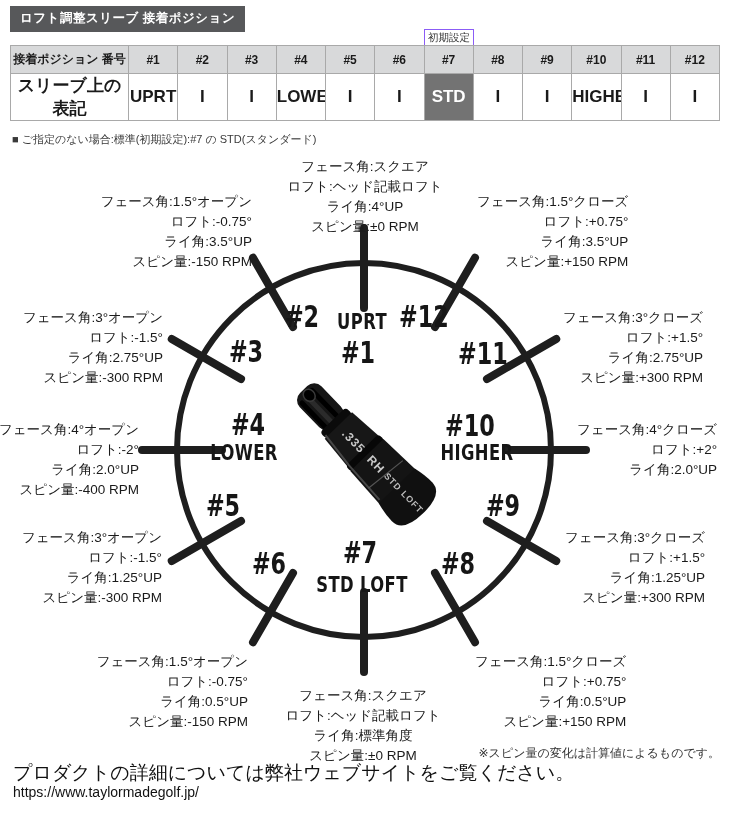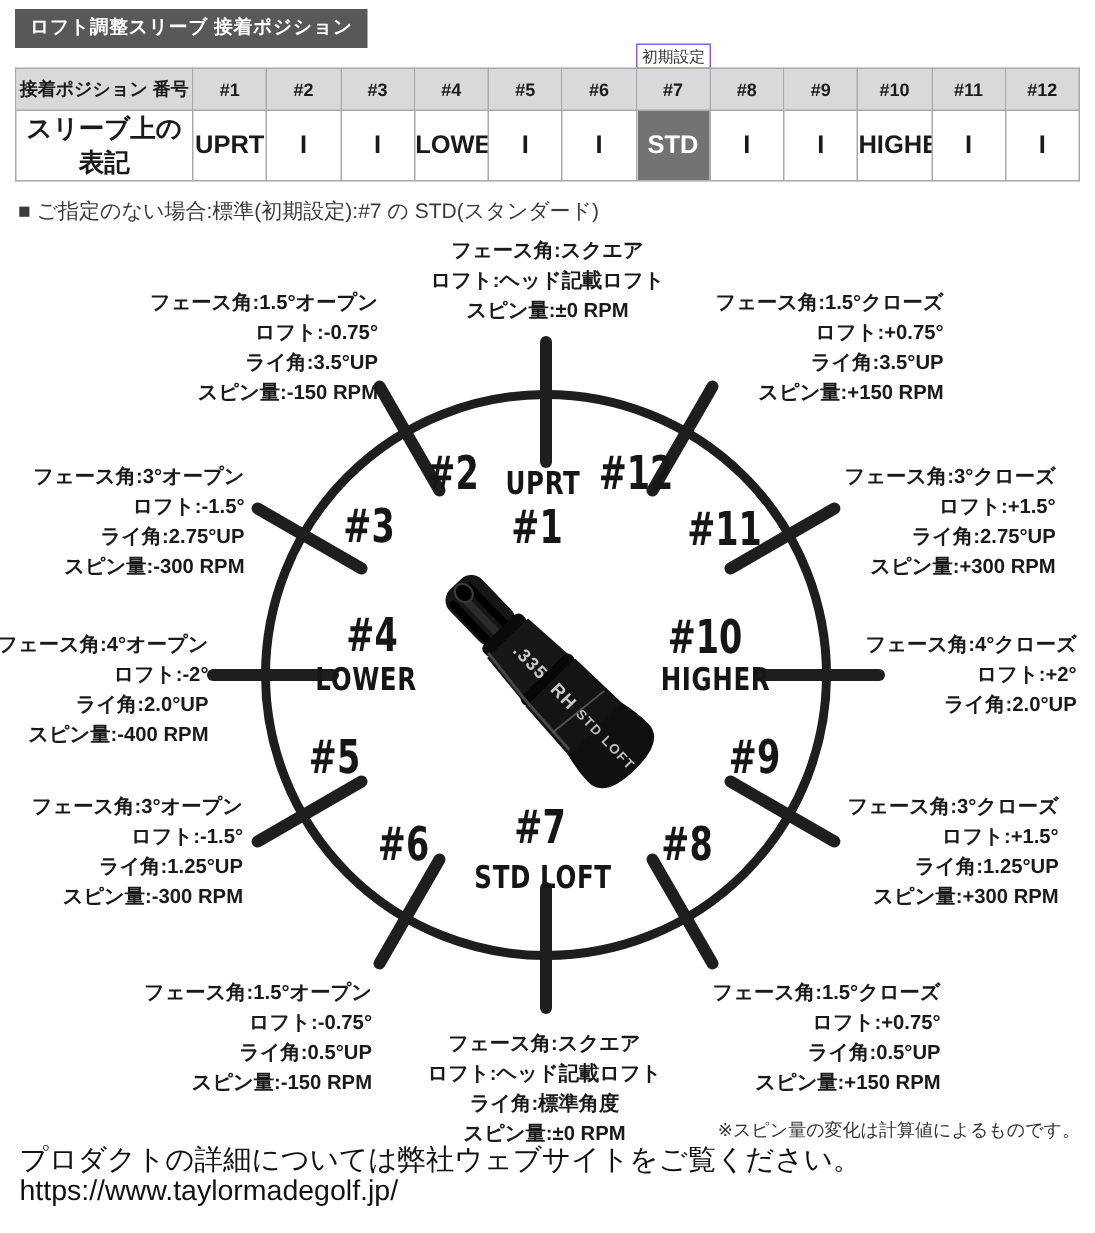--- a/index.html
+++ b/index.html
@@ -20,40 +20,40 @@
   }
   table.pos-table {
     position:absolute; left:10px; top:45px; width:710px; border-collapse:collapse; table-layout:fixed;
   }
   .pos-table td, .pos-table th {
     border:1px solid #a9a9a9; height:28px; text-align:center; vertical-align:middle;
     font-size:17px; font-weight:bold; color:#1a1a1a; background:#fff; overflow:hidden;
   }
   .pos-table tr.head th { background:#d8d9da; font-weight:bold; font-size:12px; }
   .pos-table td.hl { background:#737373; color:#fff;margin-top:24px; }
-  .table-note { position:absolute; left:12px; top:132px; font-size:14px; color:#3a3a3a; }
+  .table-note { position:absolute; left:12px; top:132px; font-size:11px; color:#3a3a3a; }
   
   svg.dial { position:absolute; left:0; top:0; pointer-events:none; }
   .pos-num {
     position:absolute; font-family:"DejaVu Sans","Liberation Sans",sans-serif;
     font-weight:800; font-size:31px; color:#161616; white-space:nowrap;
     transform:translate(-50%,-50%) scaleX(.72);
   }
   .pos-word {
     position:absolute; font-family:"DejaVu Sans","Liberation Sans",sans-serif;
     font-weight:800; font-size:21px; color:#161616; white-space:nowrap; letter-spacing:.5px;
     transform:translate(-50%,-50%) scaleX(.78);
   }
-  .ann { position:absolute; font-size:13.5px; font-weight:700; line-height:20px; color:#1a1a1a; white-space:nowrap; }
+  .ann { position:absolute; font-size:13.5px; font-weight:400; line-height:20px; color:#1a1a1a; white-space:nowrap; }
   .a-left  { text-align:right; }
   .a-right { text-align:right; }
   .a-center{ text-align:center; transform:translateX(-50%); }
   
   .footer-line1 { position:absolute; left:13px; top:760px; font-size:19px; color:#111; }
-  .footer-url   { position:absolute; left:13px; top:784px; font-size:19px; color:#111; }
+  .footer-url   { position:absolute; left:13px; top:784px; font-size:14px; color:#111; }
   .footer-note  { position:absolute; right:10px; top:745px; font-size:12px; color:#333; }
 </style>
 </head>
 <body>
 
 <div class="page">
 
   <div class="title-bar">ロフト調整スリーブ 接着ポジション</div>
 
   <div class="init-badge">初期設定</div>
@@ -147,20 +147,21 @@
   <div class="pos-num" style="left:424px;top:316px">#12</div>
 
   <div class="pos-word" style="left:362px;top:322px">UPRT</div>
   <div class="pos-word" style="left:244px;top:453px">LOWER</div>
   <div class="pos-word" style="left:477px;top:453px">HIGHER</div>
   <div class="pos-word" style="left:362px;top:585px">STD LOFT</div>
 
   <div class="ann a-center" style="left:365px;top:157px">
     <div>フェース角:スクエア</div>
     <div>ロフト:ヘッド記載ロフト</div>
+    <div>ライ角:4°UP</div>
     <div>スピン量:±0 RPM</div>
   </div>
   <div class="ann a-right" style="right:478px;top:192px">
     <div>フェース角:1.5°オープン</div>
     <div>ロフト:-0.75°</div>
     <div>ライ角:3.5°UP</div>
     <div>スピン量:-150 RPM</div>
   </div>
   <div class="ann a-right" style="right:567px;top:308px">
     <div>フェース角:3°オープン</div>

